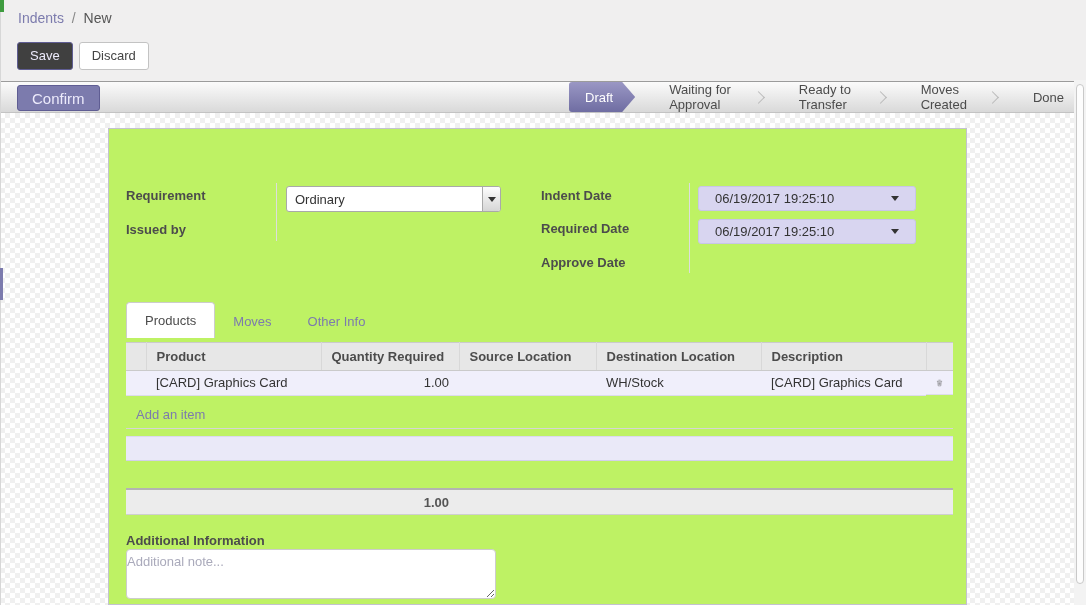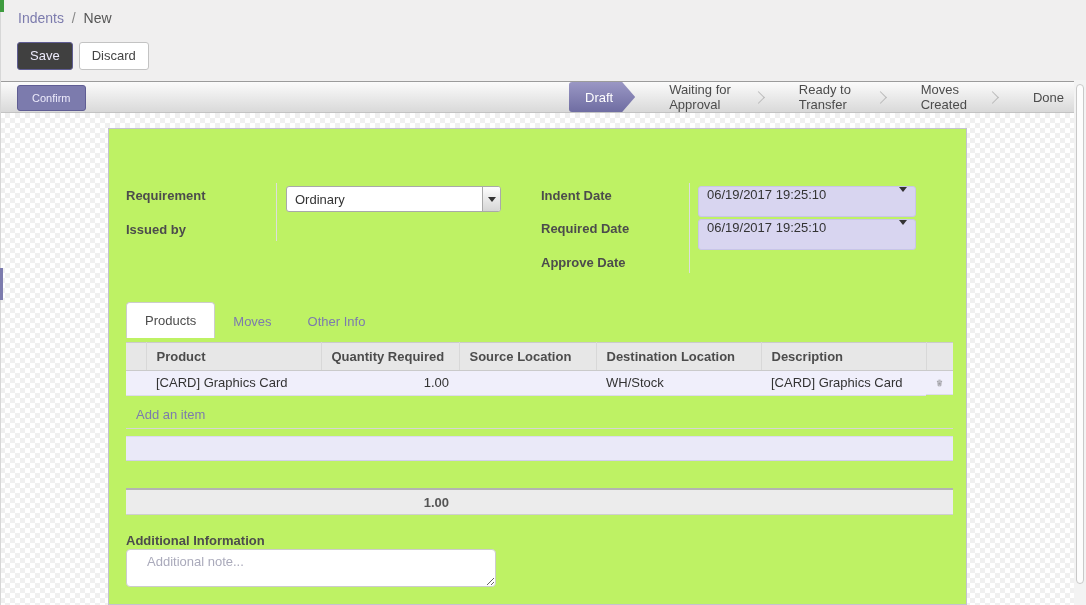--- a/index.html
+++ b/index.html
@@ -15,21 +15,21 @@
   .breadcrumb .bc-current { color:#555; }
   .hdr-buttons { position:absolute; left:17px; top:42px; display:flex; gap:6px; }
   .btn { display:inline-block; font-size:13px; padding:5px 12px; border-radius:3px; cursor:pointer; line-height:16px; }
   .btn-primary { background:#404040; border:1px solid #5f5d93; color:#eceafb; }
   .btn-default { background:#fff; border:1px solid #c3c3c3; color:#444; }
 
   
   .action-bar { position:absolute; left:0; top:81px; width:1086px; height:32px;
     background:linear-gradient(#fbfbfb,#d9d9d9); border-top:1px solid #9b9b9b; border-bottom:1px solid #c3c3c3; }
   .confirm-btn { position:absolute; left:17px; top:3px; height:26px; padding:4px 14px;
-    background:#7c7bad; border:1px solid #5f5d93; border-radius:3px; color:#eceafb; font-size:11px; cursor:pointer; }
+    background:#7c7bad; border:1px solid #5f5d93; border-radius:3px; color:#eceafb; font-size:15px; cursor:pointer; }
   .statusbar { position:absolute; left:545px; top:0; width:529px; height:30px; display:flex; align-items:stretch; }
   .step { display:flex; align-items:center; justify-content:center; color:#4c4c4c; font-size:13px; padding:0 10px; flex:0 0 auto;margin-left:24px; }
   .step-arrow { position:relative; background:linear-gradient(#9a97c4,#6f6da2); color:#fff; padding:0 22px 0 16px;
     clip-path:polygon(0 0, calc(100% - 13px) 0, 100% 50%, calc(100% - 13px) 100%, 0 100%); border-radius:3px 0 0 3px; }
   .step-grow { flex:1 1 auto; }
   .chev { width:9px; height:9px; border-top:1px solid #b9b9b9; border-right:1px solid #b9b9b9;
     transform:rotate(45deg); align-self:center; margin:0 2px; flex:0 0 auto; }
 
   
   .content-bg { position:absolute; left:0; top:113px; width:1086px; height:492px; background-color:#fff;
@@ -40,22 +40,22 @@
   
   .sheet { position:absolute; left:108px; top:128px; width:859px; height:477px; background:#bef264; border:1px solid #c3c2cf; }
   .fld-label { position:absolute; font-weight:bold; color:#4c4c4c; font-size:13px; }
   .vsep { position:absolute; width:1px; background:#ddd; }
   .select-box { position:absolute; left:177px; top:57px; width:215px; height:26px; border:1px solid #a9a9a9;
     border-radius:3px; background:#fff; display:flex; align-items:center; cursor:pointer; }
   .select-box .sel-text { flex:1; padding:0 8px; color:#333; }
   .select-arrow-btn { width:18px; height:24px; border-left:1px solid #a9a9a9; background:linear-gradient(#fdfdfd,#d6d6d6);
     display:flex; align-items:center; justify-content:center; border-radius:0 2px 2px 0; }
   .caret-down { width:0; height:0; border-left:4px solid transparent; border-right:4px solid transparent; border-top:5px solid #333; }
-  .date-input { position:absolute; width:218px; height:31px; background:#d8d5f0; border:1px solid #c8c5e8; border-radius:3px;
-    display:flex; align-items:flex-start; padding:0 8px; color:#333; cursor:pointer; }
+  .date-input { position:absolute; width:218px; height:25px; background:#d8d5f0; border:1px solid #c8c5e8; border-radius:3px;
+    display:flex; align-items:center; padding:0 16px; color:#333; cursor:pointer; }
   .date-input .dt-text { flex:1; }
 
   
   .tabs { position:absolute; left:17px; top:173px; width:827px; height:36px; display:flex; align-items:flex-end; }
   .tab { padding:9px 18px; font-size:13px; color:#7c7bad; cursor:pointer; }
   .tab.active { background:#fff; color:#4c4c4c; border:1px solid #ccc; border-bottom:none; border-radius:4px 4px 0 0; height:36px; display:flex; align-items:center; }
 
   
   .ptable { position:absolute; left:17px; top:213px; width:827px; border-top:1px solid #cbcbcb; border-collapse:collapse; table-layout:fixed; font-size:13px; }
   .ptable th { background:#e7e7e7; font-weight:bold; color:#4c4c4c; text-align:left; height:28px; padding:0 10px;
@@ -69,22 +69,22 @@
     display:flex; align-items:center; padding:0 10px; }
   .add-item-link { color:#7c7bad; cursor:pointer; }
   .blank-strip { position:absolute; left:17px; top:307px; width:827px; height:25px; background:#eae9f8;
     border-top:1px solid #dbd9ef; border-bottom:1px solid #d2d0ea; }
   .total-bar { position:absolute; left:17px; top:359px; width:827px; height:27px; background:#ececec;
     border-top:2px solid #b3b3b3; border-bottom:1px solid #cfcfcf; display:flex; align-items:center; }
   .total-val { width:333px; text-align:right; padding-right:10px; font-weight:bold; color:#555; }
 
   
   .addinfo-label { position:absolute; left:17px; top:404px; font-weight:bold; color:#4c4c4c; }
-  .addinfo-textarea { position:absolute; left:17px; top:420px; width:370px; height:38px; border:1px solid #ccc;
-    border-radius:4px; resize:both; font-family:"Liberation Sans",sans-serif; font-size:13px; padding:4px 20px; color:#333; }
+  .addinfo-textarea { position:absolute; left:17px; top:420px; width:370px; height:50px; border:1px solid #ccc;
+    border-radius:4px; resize:both; font-family:"Liberation Sans",sans-serif; font-size:13px; padding:4px 0; color:#333; }
   .addinfo-textarea::placeholder { color:#aab; }
 
   
   .scrollbar-track { position:absolute; right:0; top:80px; width:12px; height:525px; background:#f3f3f3; }
   .scrollbar-thumb { position:absolute; right:2px; top:4px; width:8px; height:500px; background:#fdfdfd;
     border:1px solid #c9c9c9; border-radius:5px; }
 
   
   .left-edge-line { position:absolute; left:0; top:0; width:1px; height:605px; background:#d7d7d7; }
   .corner-green { position:absolute; left:0; top:0; width:4px; height:12px; background:#3f9c3f; }

